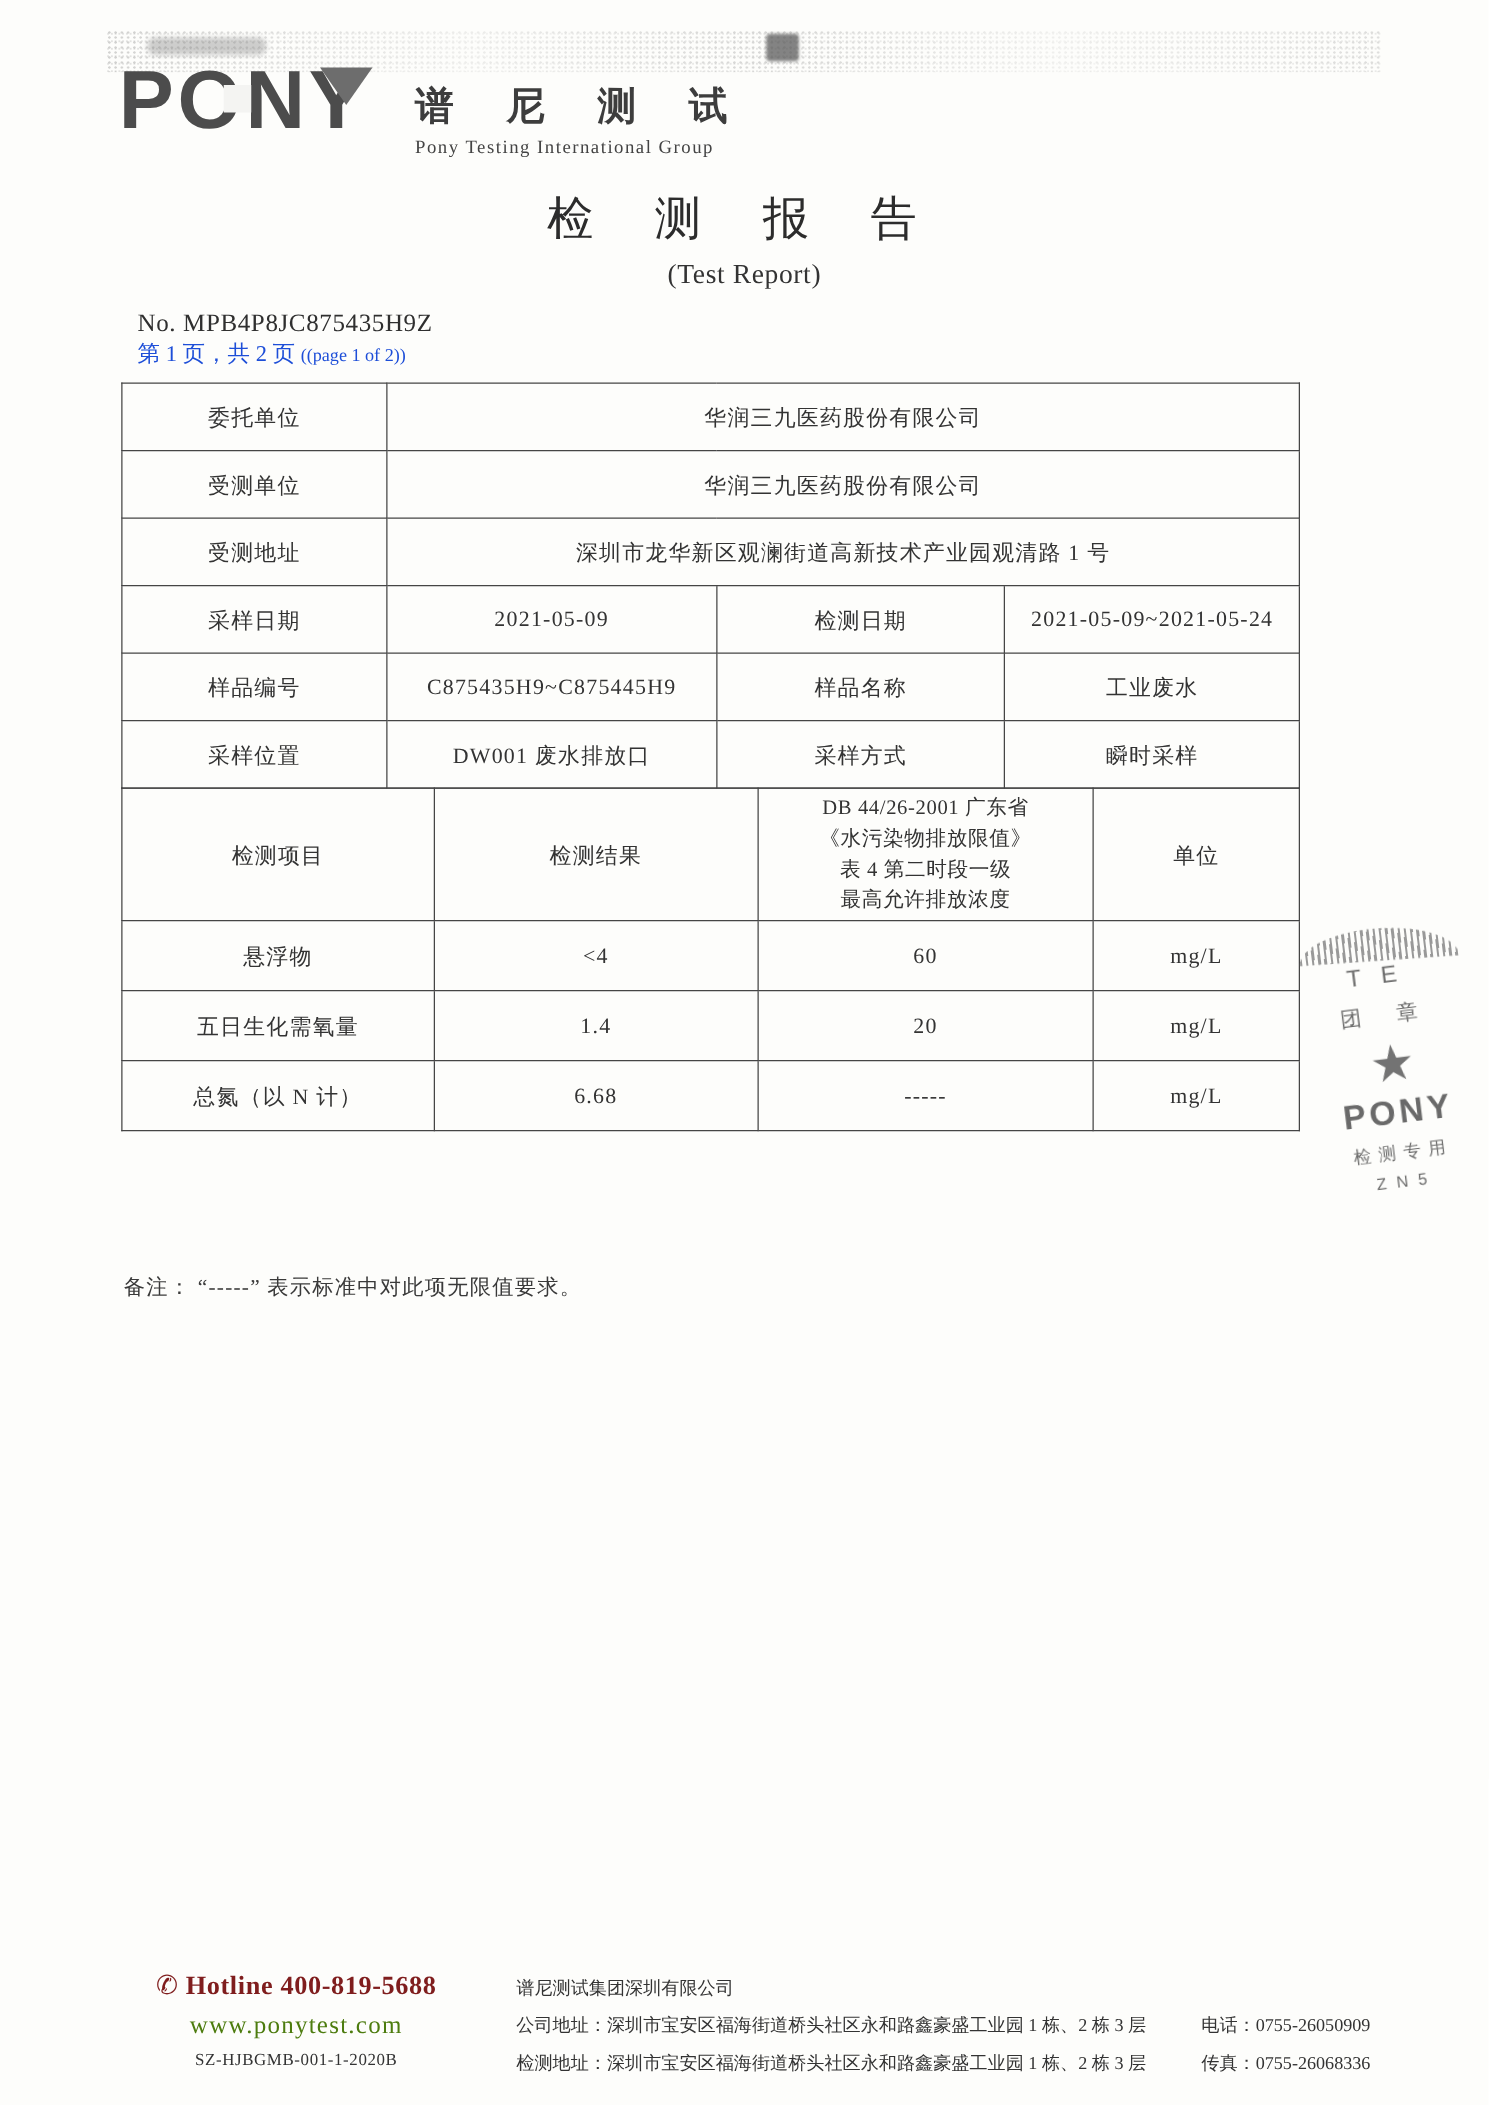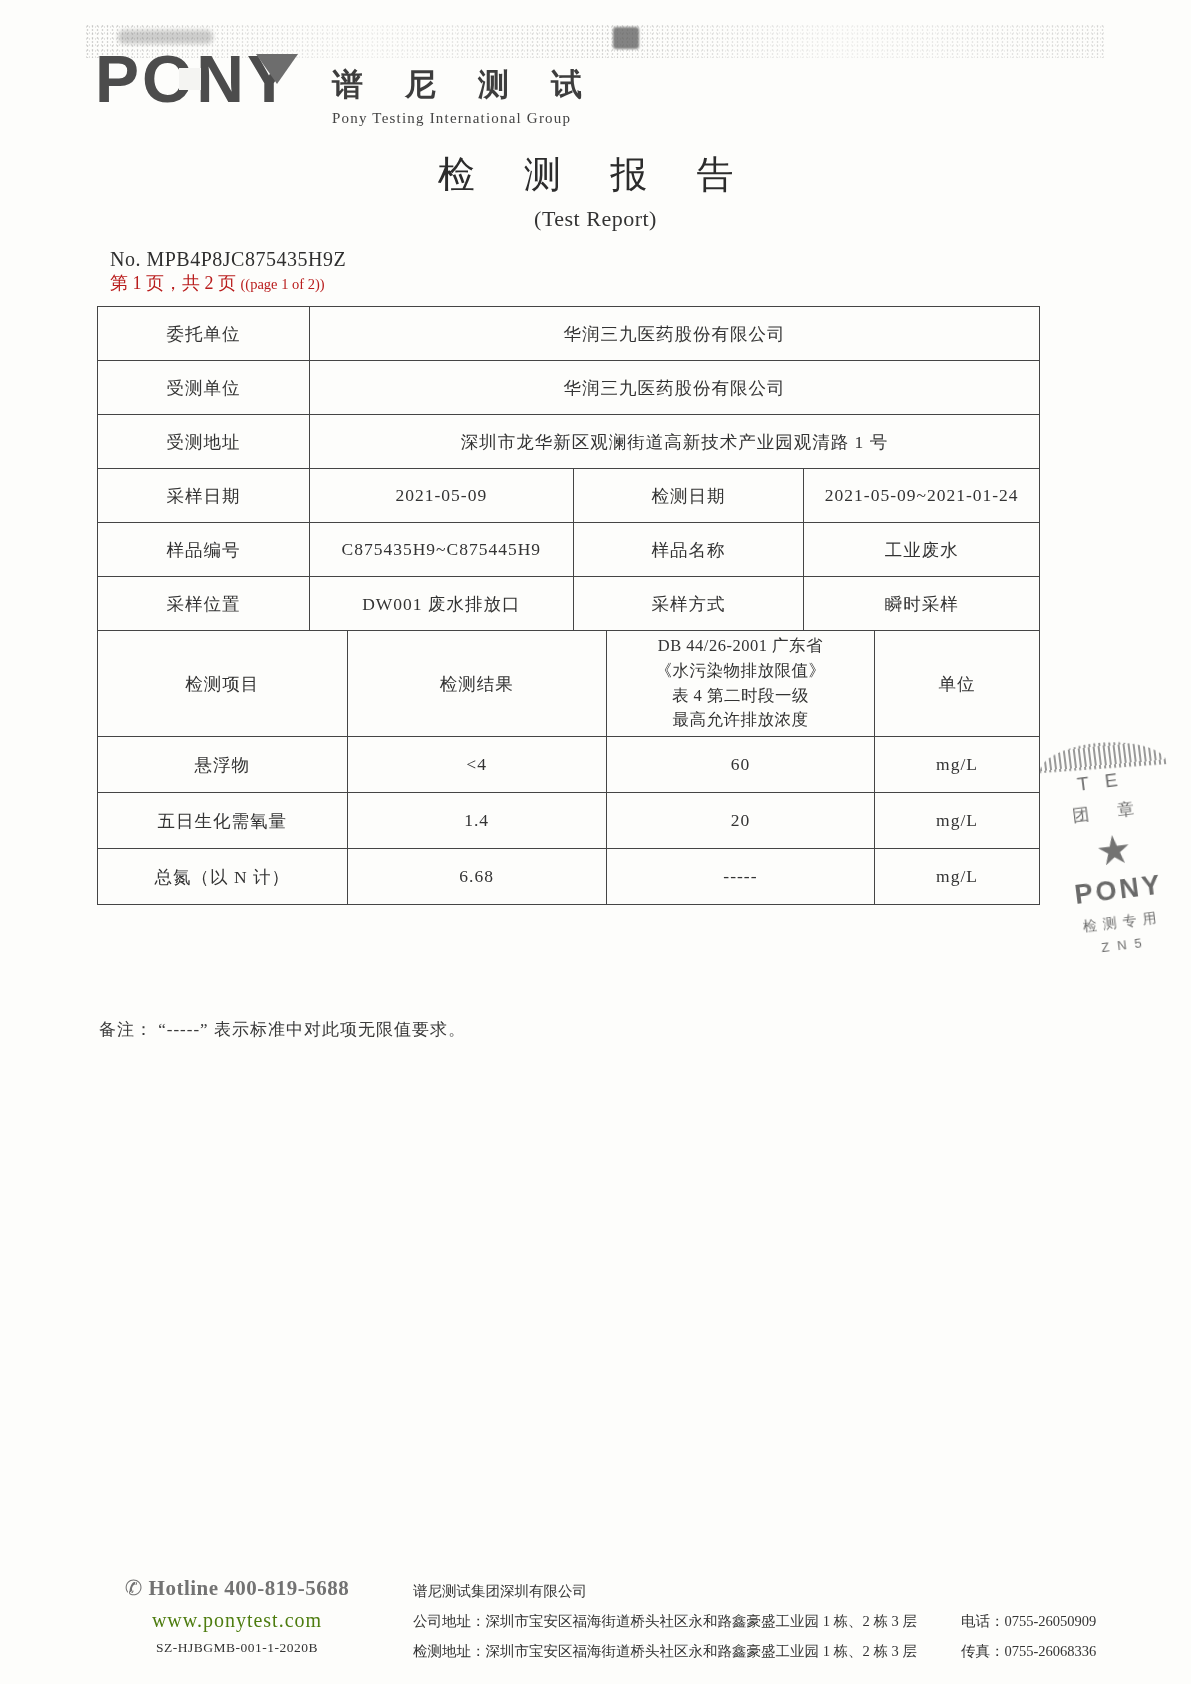--- a/index.html
+++ b/index.html
@@ -40,21 +40,21 @@
   .logo-cn-block{margin-left:38px;padding-top:18px;}
   .logo-cn{font-size:31px;font-weight:bold;letter-spacing:42px;color:#3d3d3d;white-space:nowrap;filter:blur(.3px);}
   .logo-sub{font-size:15px;color:#444;letter-spacing:1.2px;margin-top:4px;filter:blur(.25px);}
   
   .title-block{position:absolute;top:150px;left:0;width:100%;text-align:center;}
   .title-cn{font-size:37px;letter-spacing:20px;color:#2c2c2c;font-weight:500;filter:blur(.3px);}
   .title-en{font-size:22px;color:#333;margin-top:6px;letter-spacing:.5px;}
   
   .no-line{position:absolute;top:248px;left:110px;width:905px;display:flex;justify-content:space-between;align-items:baseline;flex-direction:column;}
   .report-no{font-size:20px;letter-spacing:.5px;color:#2f2f2f;}
-  .page-info{font-size:18px;color:#b91c1c;text-align:center;}
+  .page-info{font-size:18px;color:#1d4ed8;text-align:center;}
   .page-info .en{font-size:14.5px;}
   
   .tables{position:absolute;left:97px;top:306px;width:943px;}
   table{border-collapse:collapse;width:943px;table-layout:fixed;}
   table.results{margin-top:-1px;}
   td{
     border:1px solid #454545;text-align:center;vertical-align:middle;
     font-size:17.5px;color:#333;padding:2px 6px;letter-spacing:1px;
     filter:blur(.2px);overflow:hidden;
   }
@@ -76,21 +76,21 @@
   }
   .stamp-l1{font-size:19px;letter-spacing:16px;font-family:"Liberation Sans","DejaVu Sans",sans-serif;}
   .stamp-l2{font-size:17px;letter-spacing:12px;margin-top:8px;}
   .stamp-star{font-size:40px;line-height:44px;margin-top:6px;color:#555;}
   .stamp-brand{font-size:27px;font-weight:bold;letter-spacing:3px;font-family:"Liberation Sans","DejaVu Sans",sans-serif;color:#4a4a4a;margin-top:2px;}
   .stamp-l3{font-size:14px;letter-spacing:6px;margin-top:8px;}
   .stamp-l4{font-size:13px;letter-spacing:8px;margin-top:6px;font-family:"Liberation Sans","DejaVu Sans",sans-serif;}
   
   .footer{position:absolute;left:103px;top:1576px;width:1010px;display:flex;}
   .f-col1{width:268px;text-align:center;}
-  .f-hotline{font-size:21px;font-weight:bold;color:#737373;letter-spacing:.5px;filter:blur(.25px);}
+  .f-hotline{font-size:21px;font-weight:bold;color:#7f1d1d;letter-spacing:.5px;filter:blur(.25px);}
   .f-www{font-size:20px;font-weight:normal;color:#4d7c0f;margin-top:8px;letter-spacing:1px;filter:blur(.25px);}
   .f-code{font-size:13.5px;color:#333;margin-top:8px;letter-spacing:.5px;}
   .f-col2{margin-left:42px;width:520px;}
   .f-col2 .ln{font-size:14.5px;color:#333;line-height:30px;white-space:nowrap;filter:blur(.2px);}
   .f-col3{margin-left:28px;}
   .f-col3 .ln{font-size:14.5px;color:#333;line-height:30px;white-space:nowrap;filter:blur(.2px);}
   .f-col3 .ln.first{visibility:hidden;}
   .phone-icon{font-weight:normal;}
 </style>
 </head>
@@ -145,21 +145,21 @@
             <td colspan="3">华润三九医药股份有限公司</td>
           </tr>
           <tr style="height: 54px;">
             <td>受测地址</td>
             <td colspan="3">深圳市龙华新区观澜街道高新技术产业园观清路 1 号</td>
           </tr>
           <tr style="height: 54px;">
             <td>采样日期</td>
             <td>2021-05-09</td>
             <td>检测日期</td>
-            <td>2021-05-09~2021-01-24</td>
+            <td>2021-05-09~2021-05-24</td>
           </tr>
           <tr style="height: 54px;">
             <td>样品编号</td>
             <td>C875435H9~C875445H9</td>
             <td>样品名称</td>
             <td>工业废水</td>
           </tr>
           <tr style="height: 54px;">
             <td>采样位置</td>
             <td>DW001 废水排放口</td>

